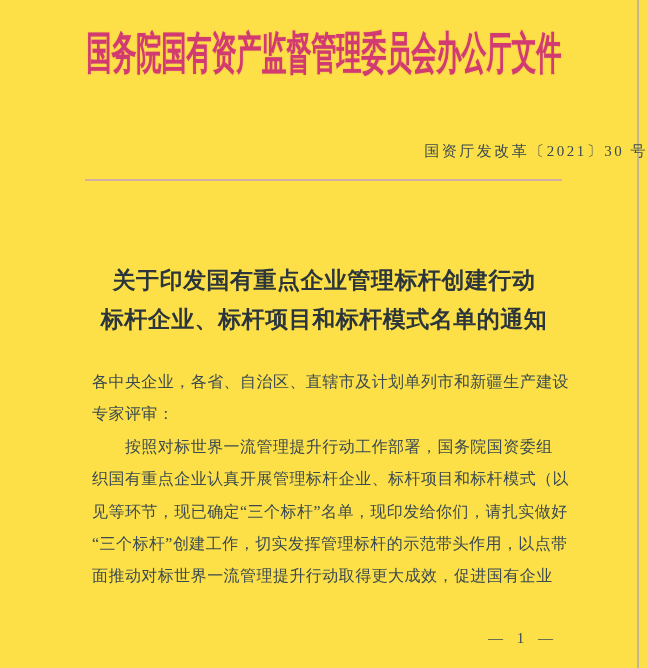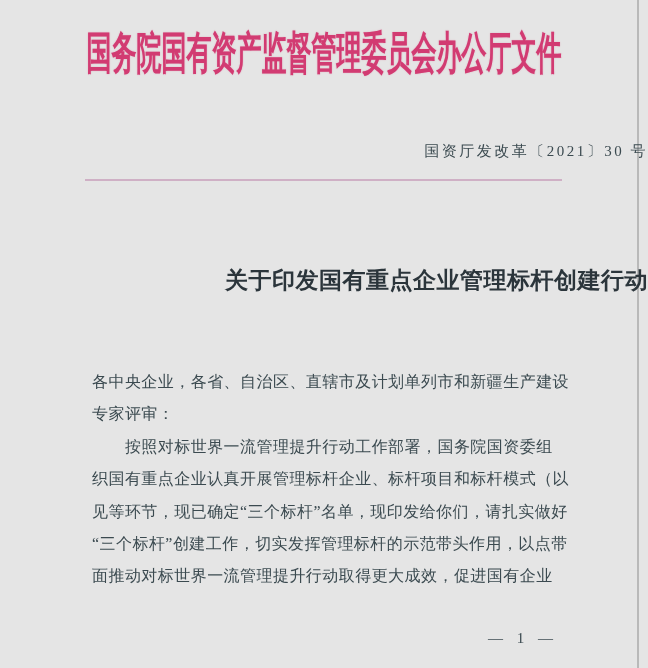--- a/index.html
+++ b/index.html
@@ -4,21 +4,21 @@
 <style>
   html, body {
     margin: 0;
     padding: 0;
     background: #ffffff;
   }
   .page {
     position: relative;
     width: 648px;
     height: 668px;
-    background: #e5e5e5;
+    background: #fde047;
     overflow: hidden;
     font-family: "Liberation Serif", "DejaVu Serif", serif;
   }
   
   .scan-edge {
     position: absolute;
     top: 0;
     left: 637px;
     width: 2px;
     height: 100%;
@@ -63,21 +63,21 @@
     width: 477px;
     height: 2px;
     background: var(--rule-pink, #c9a3bd);
     opacity: 0.8;
   }
   .doc-title {
     position: absolute;
     top: 261px;
     left: 0;
     width: 100%;
-    text-align: right;
+    text-align: center;
     font-size: 23px;
     line-height: 39px;
     font-weight: bold;
     letter-spacing: 0.5px;
     color: var(--title-ink, #2b353b);
   }
   .doc-title div {
     white-space: nowrap;
   }
   .body-text {
@@ -114,20 +114,21 @@
   <div class="agency-header">
     <span class="stretch">国务院国有资产监督管理委员会办公厅文件</span>
   </div>
 
   <div class="doc-number">国资厅发改革〔2021〕30 号</div>
 
   <div class="red-rule"></div>
 
   <div class="doc-title">
       <div>关于印发国有重点企业管理标杆创建行动</div>
+      <div>标杆企业、标杆项目和标杆模式名单的通知</div>
     </div>
 
   <div class="body-text">
       <div>各中央企业，各省、自治区、直辖市及计划单列市和新疆生产建设</div>
       <div>专家评审：</div>
       <div>　　按照对标世界一流管理提升行动工作部署，国务院国资委组</div>
       <div>织国有重点企业认真开展管理标杆企业、标杆项目和标杆模式（以</div>
       <div>见等环节，现已确定“三个标杆”名单，现印发给你们，请扎实做好</div>
       <div>“三个标杆”创建工作，切实发挥管理标杆的示范带头作用，以点带</div>
       <div>面推动对标世界一流管理提升行动取得更大成效，促进国有企业</div>

